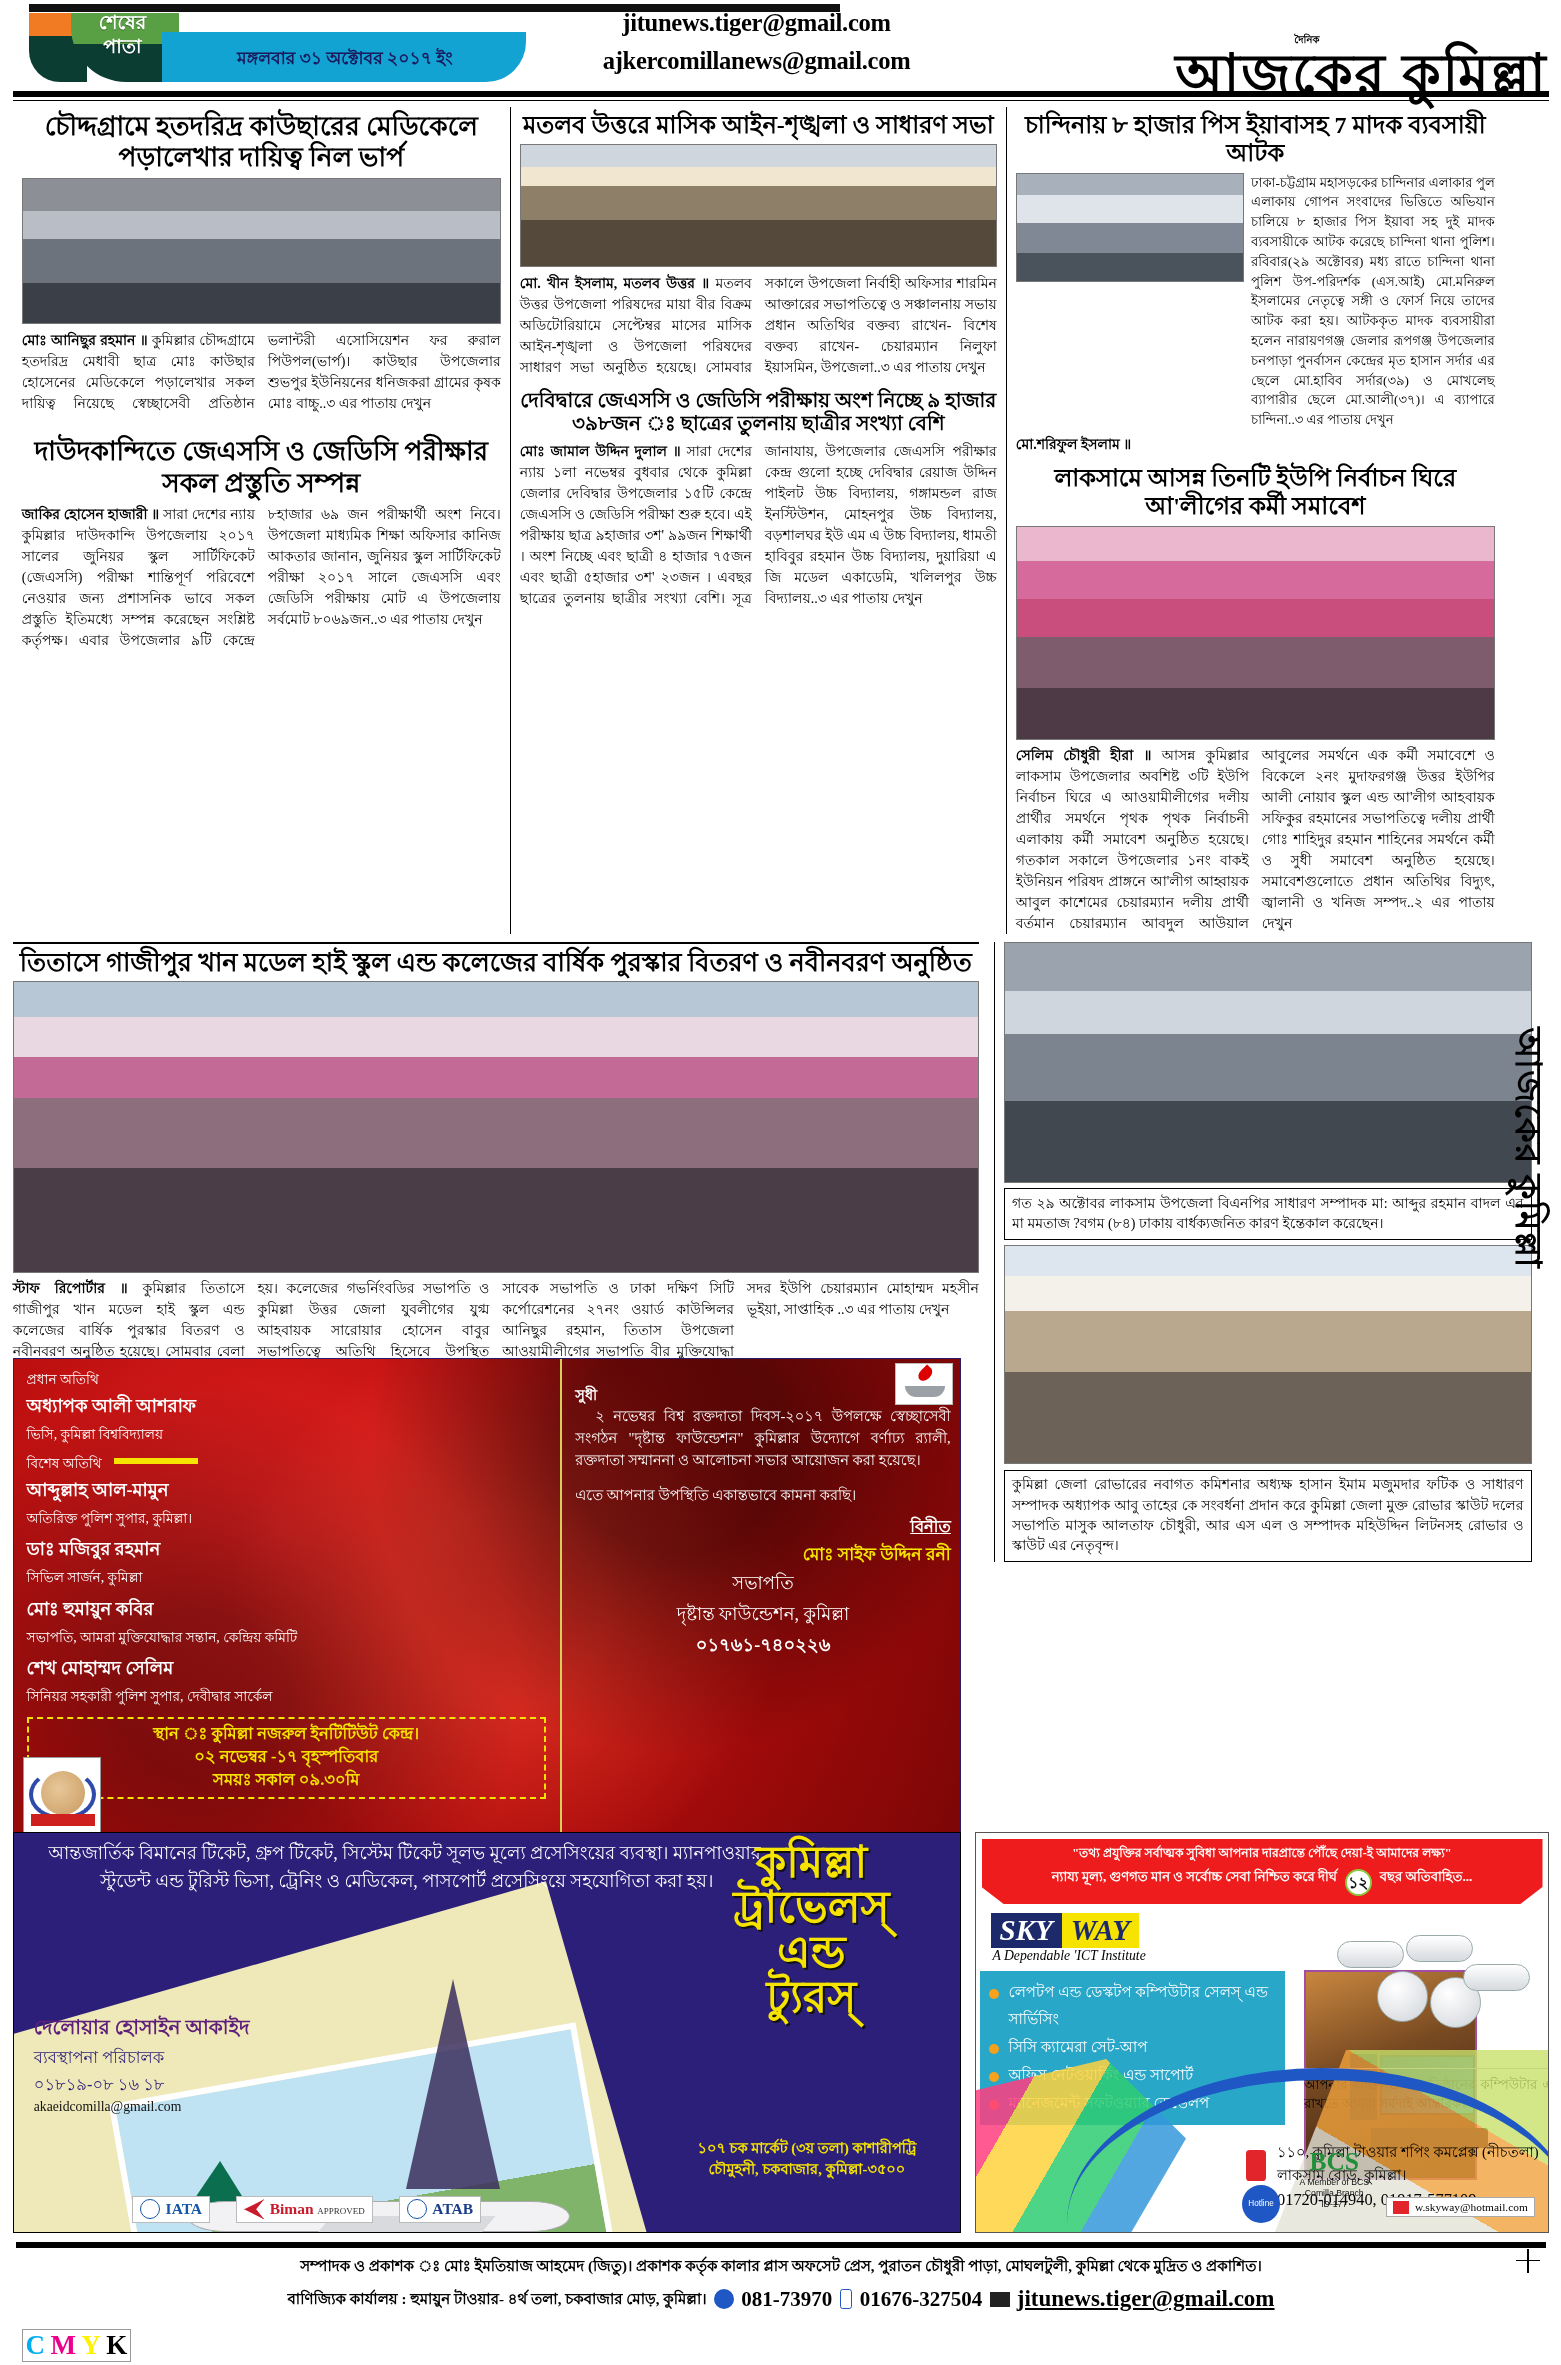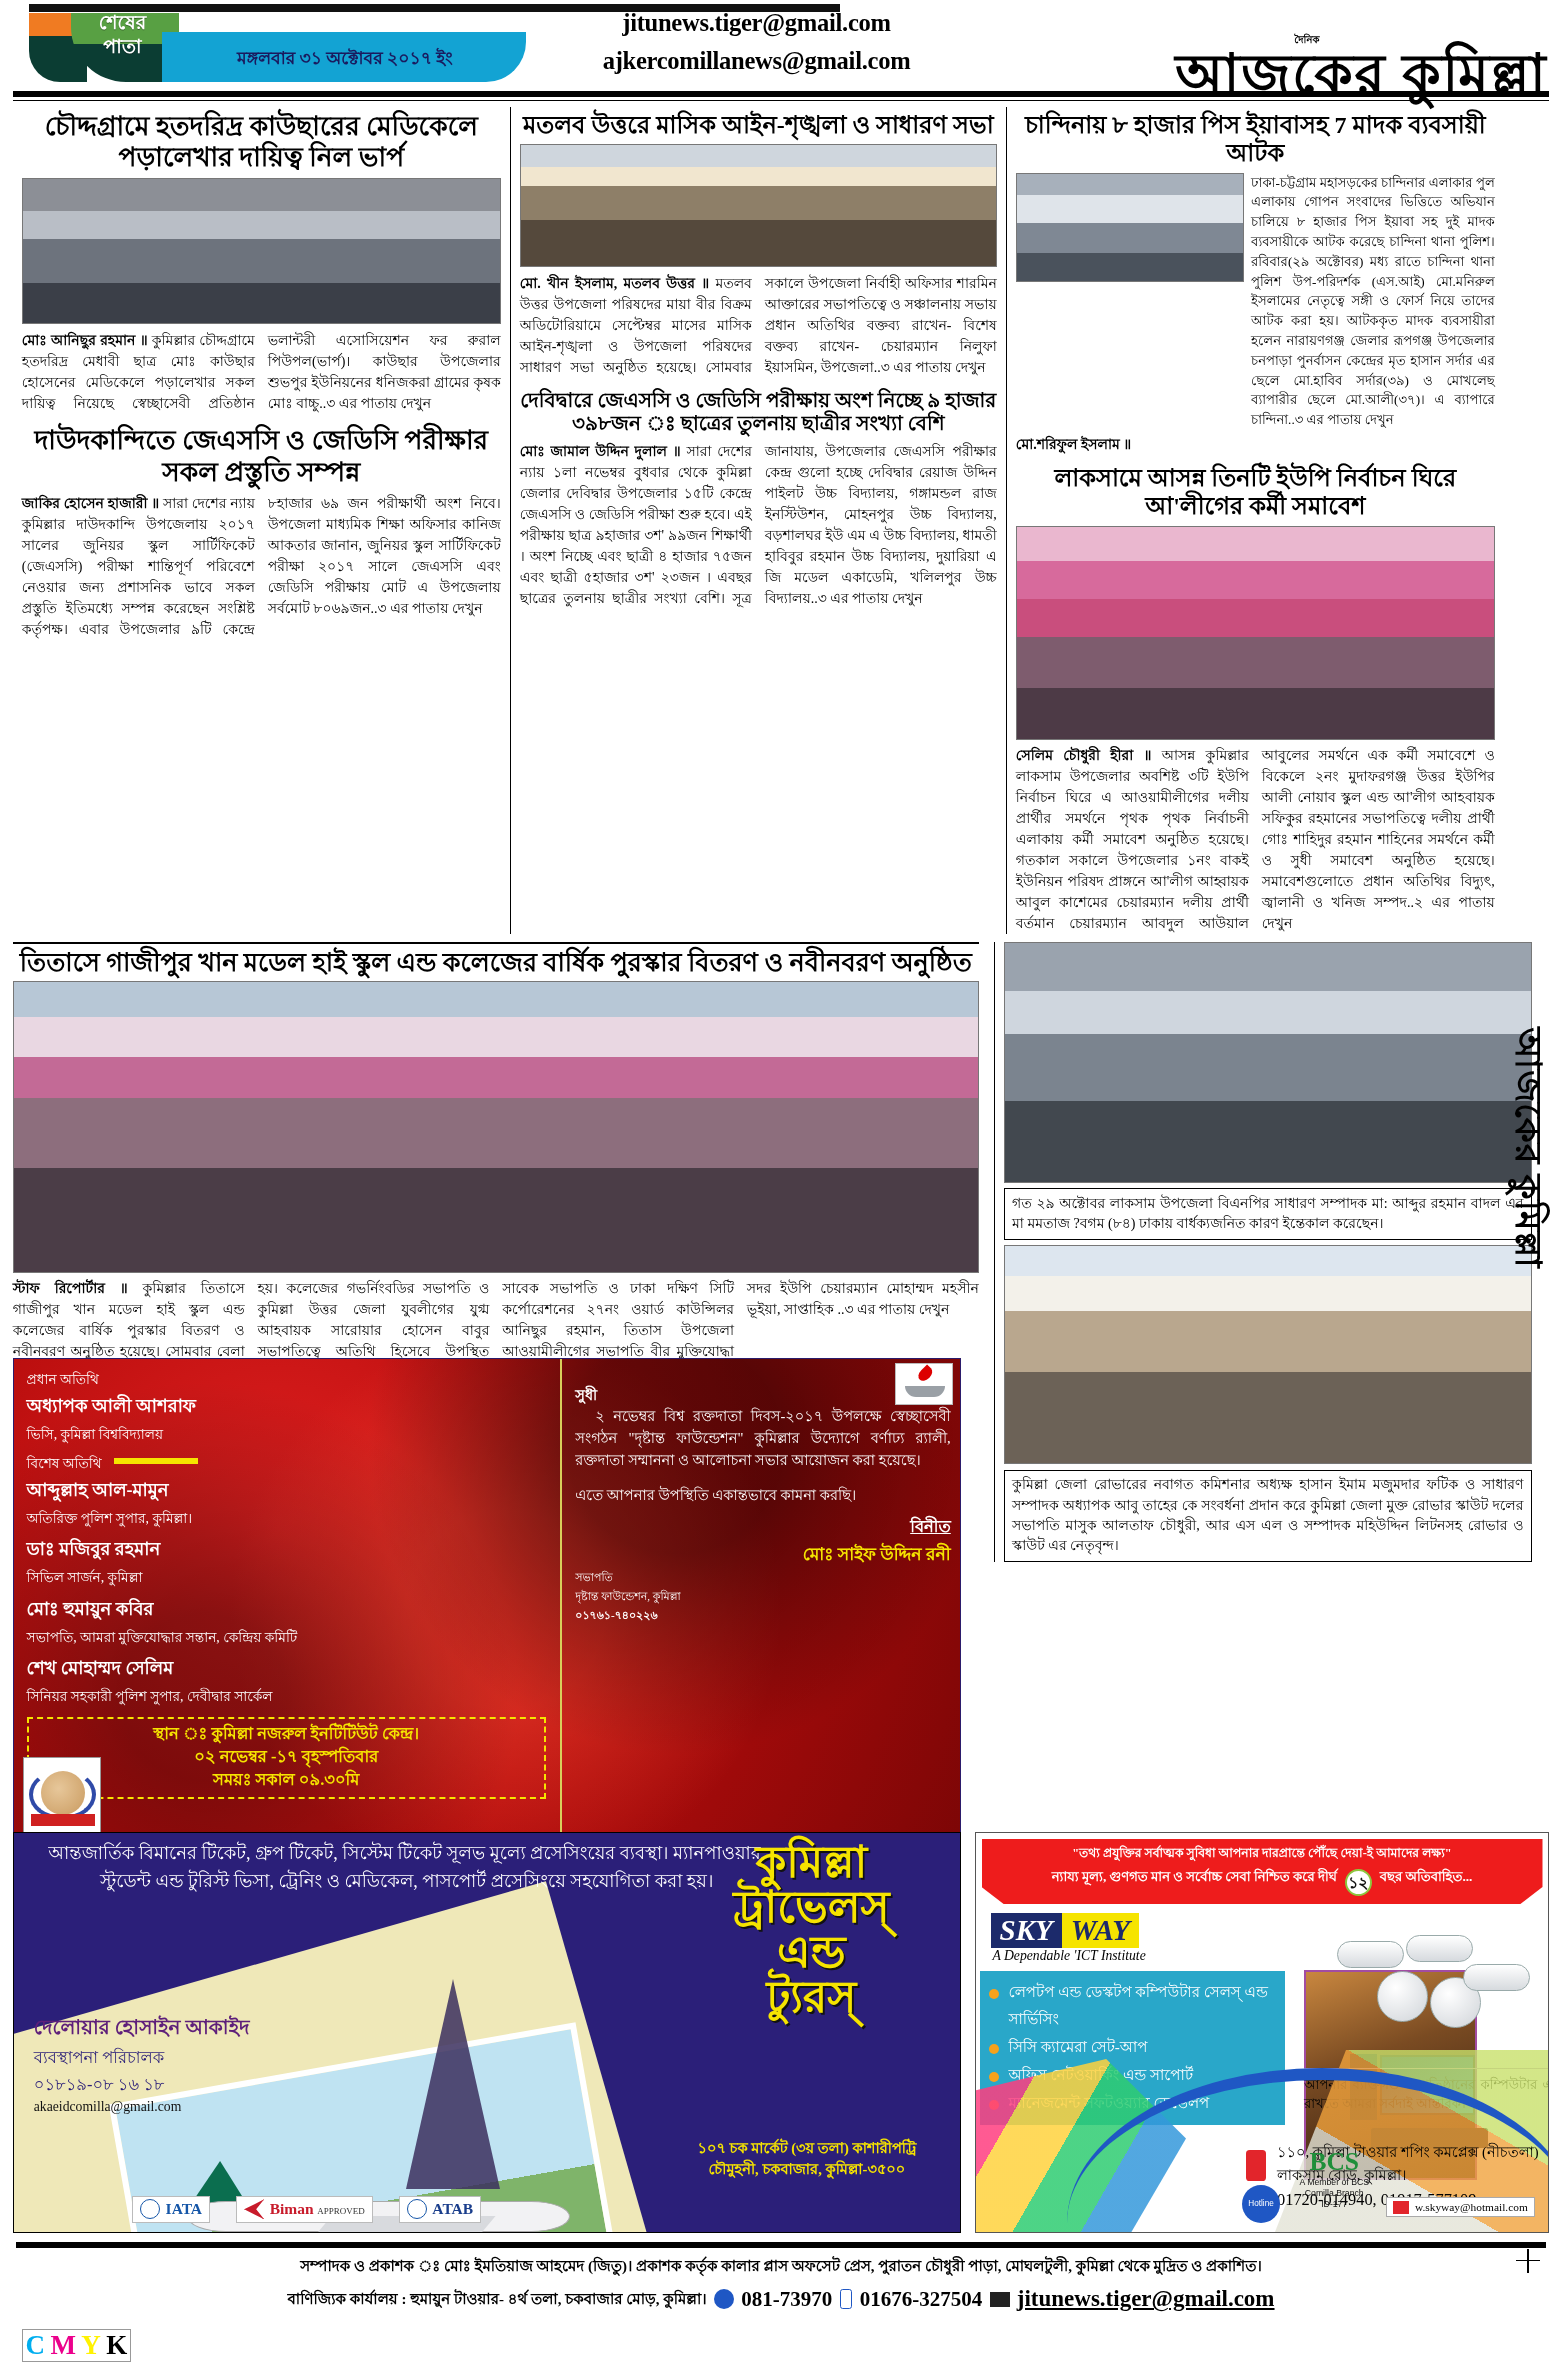--- a/index.html
+++ b/index.html
@@ -99,21 +99,21 @@
   .ad-red .rgt { width: 42%; padding: 25.5px 9px 5.5px 12.8px; }
   .ad-red .lbl { color: #fff; font-size: 13.7px; font-family: "Liberation Serif", serif; }
   .ad-red .nm { color: #fff; font-weight: bold; font-size: 18px; font-family: "Liberation Serif", serif; }
   .ad-red .rl { color: #fff; font-size: 13.7px; font-family: "Liberation Serif", serif; margin-bottom: 4.6px; }
   .ad-red .ylbar { display:inline-block; width: 84px; height: 6.4px; background: #f6e400; vertical-align: 3.6px; margin-left: 9px; }
   .ad-red .dashbox { border: 2.7px dashed #f6e400; margin: 7.3px 7.3px 0 0; padding: 4.6px 5.5px; text-align: center; }
   .ad-red .dashbox div { color: #f6e400; font-weight: bold; font-size: 16.4px; font-family: "Liberation Serif", serif; line-height: 1.4; }
   .ad-red .rtext { color: #fff; font-size: 14.6px; line-height: 1.5; font-family: "Liberation Serif", serif; text-align: justify; }
   .ad-red .binito { color: #fff; font-weight: bold; font-size: 16.4px; text-align: right; text-decoration: underline; margin-top: 7px;}
   .ad-red .signnm { color: #f6e400; font-weight: bold; font-size: 17.3px; text-align: right; font-family: "Liberation Serif", serif; }
-  .ad-red .signrl { color: #fff; font-size: 11px; text-align: left; font-family: "Liberation Serif", serif; }
+  .ad-red .signrl { color: #fff; font-size: 18px; text-align: center; font-family: "Liberation Serif", serif; }
   .blood-badge { position: absolute; right: 7.3px; top: 3.6px; width: 58px; height: 42px; background: #fff;
       border: 0.9px solid #bbb; }
   .blood-badge .drop { position: absolute; left: 24px; top: 2.7px; width: 11px; height: 15.5px; background: #d00;
       border-radius: 0 50% 50% 50%; transform: rotate(45deg); }
   .blood-badge .hand { position: absolute; left: 9px; top: 22px; width: 40px; height: 11px;
       background: #9aa0a6; border-radius: 0 0 20px 20px; }
   .df-logo { position: absolute; left: 9px; bottom: 7.3px; width: 78px; height: 78px; background: #fff; border: 0.9px solid #999; }
   .df-logo .globe { position: absolute; left: 17.3px; top: 12.8px; width: 44px; height: 44px; border-radius: 50%;
       background: radial-gradient(circle at 40% 40%, #e7c79a, #c99a5f); }
   .df-logo .hands { position: absolute; left: 5.5px; top: 11px; width: 67px; height: 51px;
@@ -272,21 +272,21 @@
     <div class="col">
       <h2 class="head h-lg">চৌদ্দগ্রামে হতদরিদ্র কাউছারের মেডিকেলে পড়ালেখার দায়িত্ব নিল ভার্প</h2>
       <div class="photo" style="height:146px">
         <div class="ph ph-meeting"></div>
       </div>
       <div class="body2" style="margin-top:5.5px">
         <span class="byline">মোঃ আনিছুর রহমান ॥</span>
         <span>কুমিল্লার চৌদ্দগ্রামে হতদরিদ্র মেধাবী ছাত্র মোঃ কাউছার হোসেনের মেডিকেলে পড়ালেখার সকল দায়িত্ব নিয়েছে স্বেচ্ছাসেবী প্রতিষ্ঠান ভলান্টরী এসোসিয়েশন ফর রুরাল পিউপল(ভার্প)। কাউছার উপজেলার শুভপুর ইউনিয়নের ধনিজকরা গ্রামের কৃষক মোঃ বাচ্চু..৩ এর পাতায় দেখুন</span>
       </div>
 
-      <h2 class="head h-lg" style="margin-top:8px">দাউদকান্দিতে জেএসসি ও জেডিসি পরীক্ষার সকল প্রস্তুতি সম্পন্ন</h2>
+      <h2 class="head h-lg" style="margin-top:19px">দাউদকান্দিতে জেএসসি ও জেডিসি পরীক্ষার সকল প্রস্তুতি সম্পন্ন</h2>
       <div class="body2">
         <span class="byline">জাকির হোসেন হাজারী ॥</span>
         <span>সারা দেশের ন্যায় কুমিল্লার দাউদকান্দি উপজেলায় ২০১৭ সালের জুনিয়র স্কুল সার্টিফিকেট (জেএসসি) পরীক্ষা শান্তিপূর্ণ পরিবেশে নেওয়ার জন্য প্রশাসনিক ভাবে সকল প্রস্তুতি ইতিমধ্যে সম্পন্ন করেছেন সংশ্লিষ্ট কর্তৃপক্ষ। এবার উপজেলার ৯টি কেন্দ্রে ৮হাজার ৬৯ জন পরীক্ষার্থী অংশ নিবে। উপজেলা মাধ্যমিক শিক্ষা অফিসার কানিজ আকতার জানান, জুনিয়র স্কুল সার্টিফিকেট পরীক্ষা ২০১৭ সালে জেএসসি এবং জেডিসি পরীক্ষায় মোট এ উপজেলায় সর্বমোট ৮০৬৯জন..৩ এর পাতায় দেখুন</span>
       </div>
     </div>
 
     <div class="col mid">
       <h2 class="head h-md">মতলব উত্তরে মাসিক আইন-শৃঙ্খলা ও সাধারণ সভা</h2>
       <div class="photo" style="height:123px">
         <div class="ph ph-confroom"></div>

